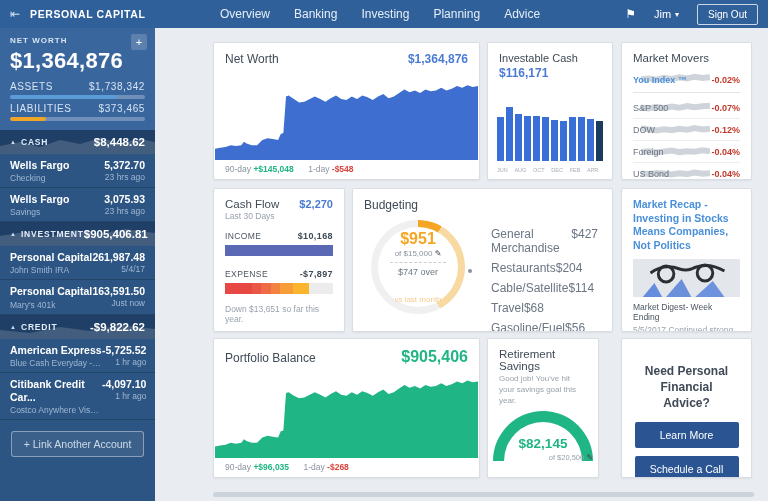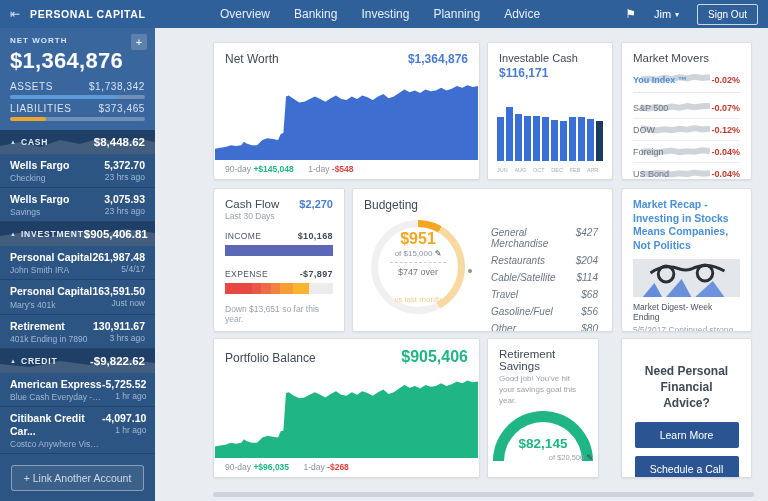--- a/index.html
+++ b/index.html
@@ -97,21 +97,21 @@
   .gauge{position:relative;width:94px;height:94px;margin-top:2px;}
   .gauge-ring{position:absolute;inset:0;border-radius:50%;background:conic-gradient(#f5a623 0deg 30deg,#f8d9a2 30deg 152deg,#f0f0f0 152deg 360deg);}
   .gauge-inner{position:absolute;inset:7px;border-radius:50%;background:#fff;display:flex;flex-direction:column;align-items:center;justify-content:center;}
   .gauge-amt{font-size:16px;font-weight:bold;color:#f5a623;}
   .gauge-of{font-size:8px;color:#8a939e;margin-top:1px;}
   .gauge-div{width:56px;border-top:1px dashed #c9ced4;margin:4px 0;}
   .gauge-over{font-size:9px;color:#6b7684;}
   .gauge-faint{font-size:8px;color:#f6cd92;margin-top:18px;}
   .gauge-dot{position:absolute;right:-7px;top:52%;width:4px;height:4px;border-radius:50%;background:#8a939e;}
   .budget-list{flex:1;margin-left:26px;margin-top:6px;}
-  .b-row{display:flex;justify-content:space-between;font-size:10px;color:#6b7684;padding:3px 0;font-style:italic;}
+  .b-row{display:flex;font-size:12px;color:#6b7684;padding:3px 0;}
   .b-row .bv{color:#6b7684;}
 
   
   .recap-title{padding:9px 11px 0;font-size:10.5px;font-weight:bold;color:#4a90d9;line-height:1.3;cursor:pointer;}
   .recap-img{margin:6px 11px 0;height:38px;background:linear-gradient(180deg,#dfe3e8,#cdd3d9);position:relative;overflow:hidden;}
   .recap-src{padding:5px 11px 0;font-size:8.5px;color:#4a5560;}
   .recap-snip{padding:3px 11px 0;font-size:8.5px;color:#9aa3ad;line-height:1.35;}
 
   
   .ret-sub{padding:2px 11px 0;font-size:8px;color:#9aa3ad;line-height:1.35;}
@@ -227,30 +227,20 @@
     <div class="acct">
       <div>
           <div class="acct-name">Personal Capital</div>
         <div class="acct-sub">Mary's 401k</div>
         </div>
       <div class="acct-right">
           <div class="acct-val">163,591.50</div>
         <div class="acct-time">Just now</div>
         </div>
     </div>
-    <div class="acct">
-      <div>
-          <div class="acct-name">Retirement</div>
-        <div class="acct-sub">401k Ending in 7890</div>
-        </div>
-      <div class="acct-right">
-          <div class="acct-val">130,911.67</div>
-        <div class="acct-time">3 hrs ago</div>
-        </div>
-    </div>
 
     <div class="sec-hd">
       <svg viewBox="0 0 155 24" preserveAspectRatio="none">
           <polygon points="0,24 0,15 30,18 60,12 90,16 120,10 155,14 155,24" fill="rgba(255,255,255,0.16)"></polygon>
         </svg>
       <span class="sec-caret">▲</span>
       <span class="sec-label">CREDIT</span>
       <span class="sec-value">-$9,822.62</span>
     </div>
     <div class="acct">

